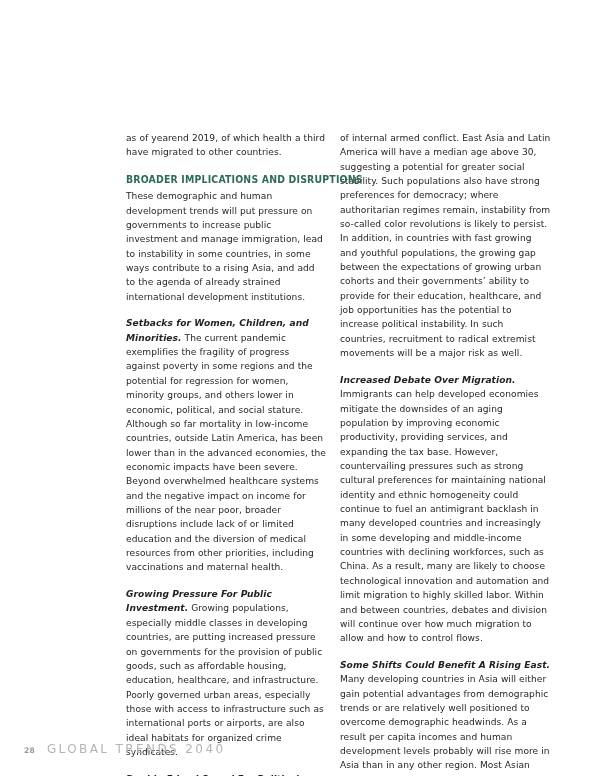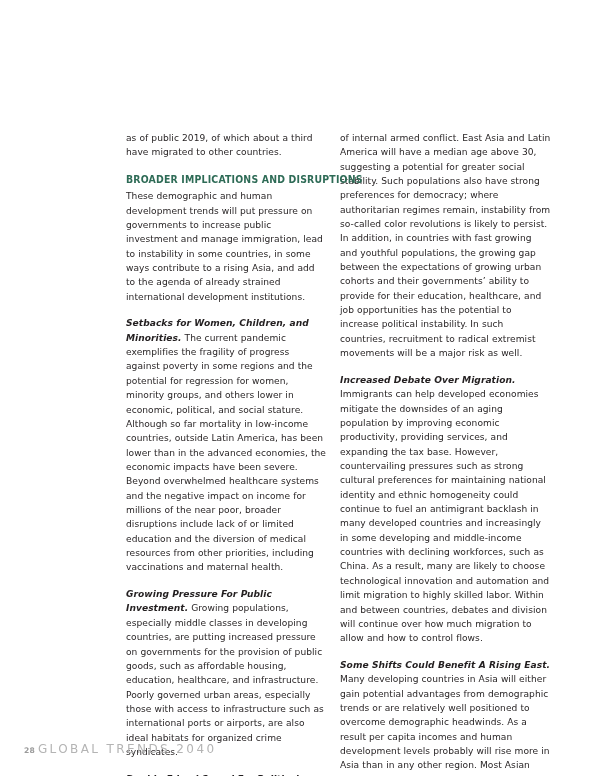--- a/index.html
+++ b/index.html
@@ -70,21 +70,21 @@
     color: #231f20;
     font-style: italic;
   }
 
   .footer {
     position: absolute;
     left: 24px;
     bottom: 20px;
     display: flex;
     align-items: baseline;
-    gap: 3px;
+    gap: 12px;
   }
   .footer .pagenum {
     font-size: 7.6px;
     font-weight: 700;
     color: #9a9a9a;
     letter-spacing: 0.02em;
   }
   .footer .doctitle {
     font-size: 12px;
     font-weight: 400;
@@ -95,21 +95,21 @@
 </style>
 </head>
 <body>
 
 <div class="page">
 
   <div class="columns">
 
     <div class="col left">
 
-      <p class="body-par">as of public 2019, of which about a third have migrated to other countries.</p>
+      <p class="body-par">as of yearend 2019, of which health a third have migrated to other countries.</p>
 
       <h2 class="section-head">BROADER IMPLICATIONS AND DISRUPTIONS</h2>
 
       <p class="body-par">These demographic and human development trends will put pressure on governments to increase public investment and manage immigration, lead to instability in some countries, in some ways contribute to a rising Asia, and add to the agenda of already strained international development institutions.</p>
 
       <p class="body-par"><span class="runin">Setbacks for Women, Children, and Minorities.</span><span> The current pandemic exemplifies the fragility of progress against poverty in some regions and the potential for regression for women, minority groups, and others lower in economic, political, and social stature. Although so far mortality in low-income countries, outside Latin America, has been lower than in the advanced economies, the economic impacts have been severe. Beyond overwhelmed healthcare systems and the negative impact on income for millions of the near poor, broader disruptions include lack of or limited education and the diversion of medical resources from other priorities, including vaccinations and maternal health.</span></p>
 
       <p class="body-par"><span class="runin">Growing Pressure For Public Investment.</span><span> Growing populations, especially middle classes in developing countries, are putting increased pressure on governments for the provision of public goods, such as affordable housing, education, healthcare, and infrastructure. Poorly governed urban areas, especially those with access to infrastructure such as international ports or airports, are also ideal habitats for organized crime syndicates.</span></p>
 
       <p class="body-par tight"><span class="runin">Double-Edged Sword For Political Stability.</span></p>

